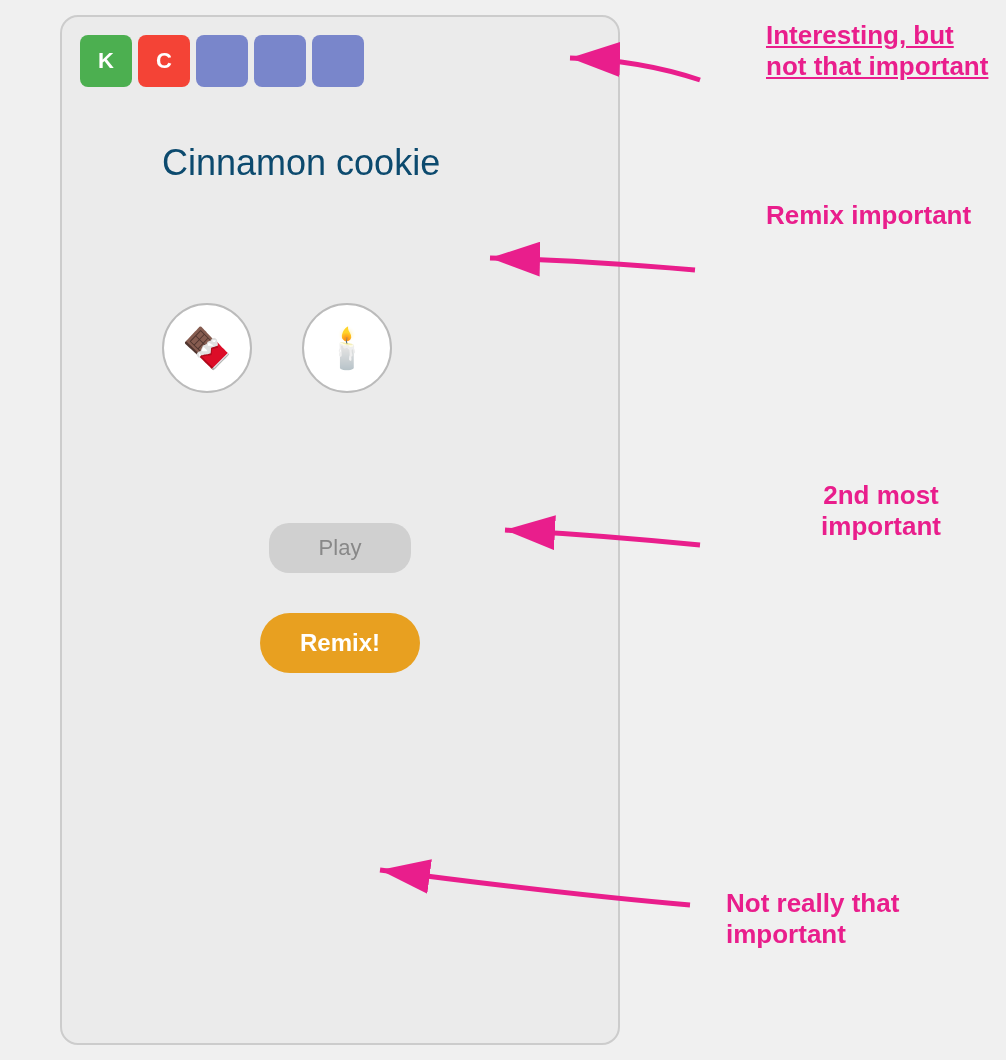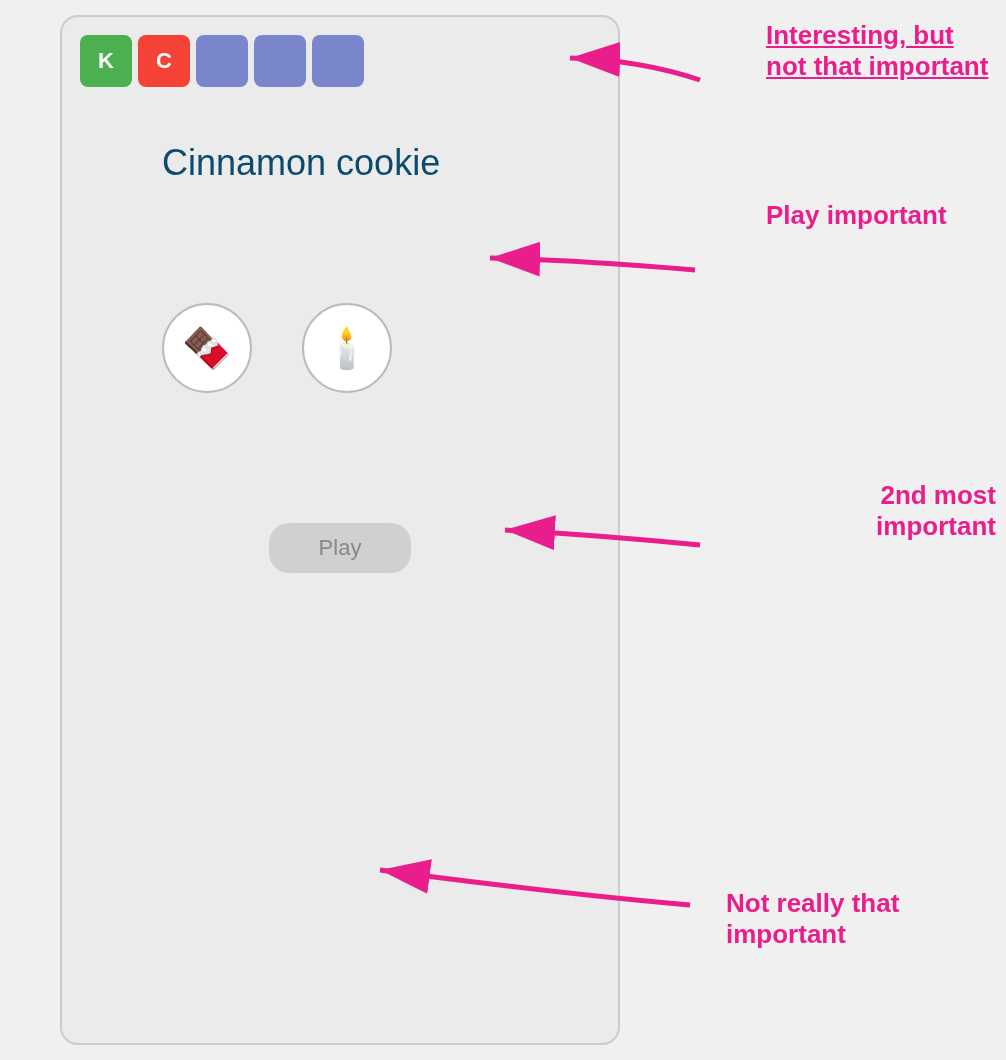--- a/index.html
+++ b/index.html
@@ -145,21 +145,21 @@
     .annotation-most-important {
       top: 200px;
       right: 10px;
       text-align: left;
       width: 230px;
     }
 
     .annotation-2nd {
       top: 480px;
       right: 10px;
-      text-align: right;
+      text-align: center;
       width: 230px;
     }
 
     .annotation-not-really {
       bottom: 110px;
       right: 20px;
       text-align: left;
       width: 260px;
     }
 
@@ -192,24 +192,27 @@
 
   <div class="emoji-row">
     <div class="emoji-circle">🍫</div>
     <div class="emoji-circle">🕯️</div>
   </div>
 
   <div class="play-section">
     <button class="play-button">Play</button>
   </div>
 
+  <div class="remix-section">
+    <button class="remix-button">Remix!</button>
+  </div>
 </div>
 
 <div class="annotation annotation-top-right">Interesting, but not that important</div>
-<div class="annotation annotation-most-important">Play important</div>
+<div class="annotation annotation-most-important">Remix important</div>
 <div class="annotation annotation-2nd">2nd most important</div>
 <div class="annotation annotation-not-really">Not really that important</div>
 
 <svg class="arrows-overlay" viewBox="0 0 1006 1060" xmlns="http://www.w3.org/2000/svg">
 
   <defs>
     <marker id="arrowhead" markerWidth="10" markerHeight="7" refX="10" refY="3.5" orient="auto">
       <polygon points="0 0, 10 3.5, 0 7" fill="#e91e8c"></polygon>
     </marker>
   </defs>

